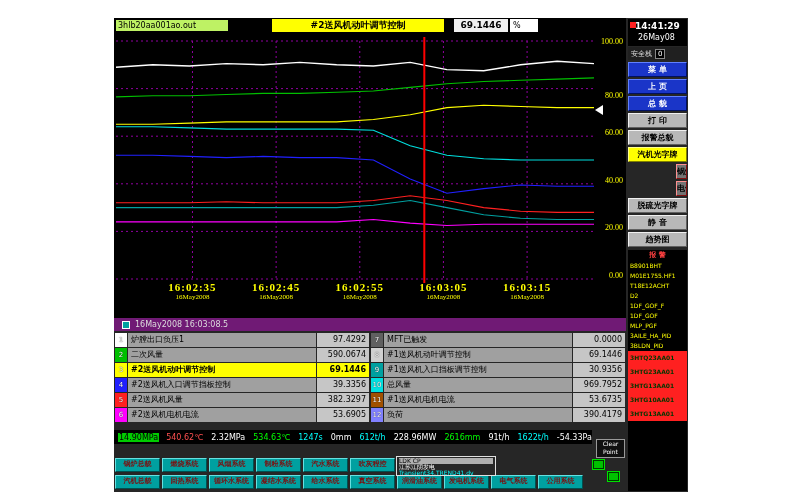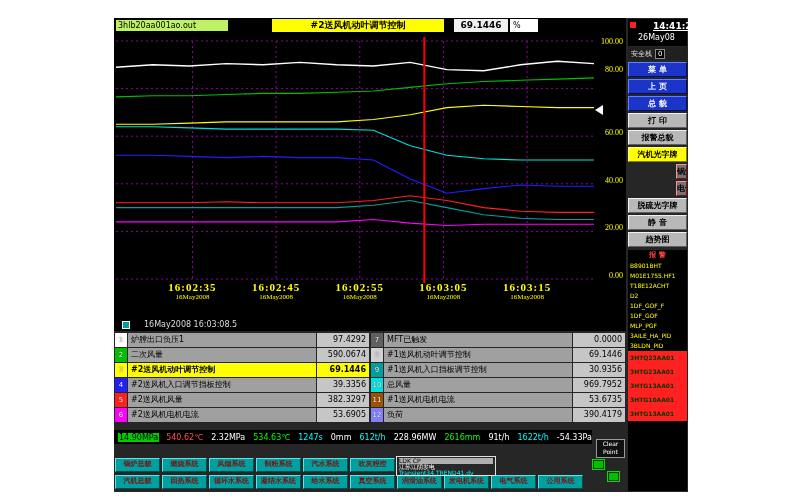--- a/index.html
+++ b/index.html
@@ -19,21 +19,21 @@
   .chart { position:absolute; left:0; top:15px; width:512px; height:285px; background:#000;font-family:Liberation Serif, serif; }
   #plot { position:absolute; left:2px; top:4px; }
   .yscale { position:absolute; left:480px; top:4px; width:32px; height:240px; }
   .ylabel { position:absolute; right:3px; color:#ffff00; font-size:8px; }
   .marker { position:absolute; left:481px; width:0; height:0; border-top:5px solid transparent; border-bottom:5px solid transparent; border-right:8px solid #ffffff; }
   .xtick { position:absolute; top:248px; width:90px; text-align:center; color:#ffff00; }
   .xtick .t { font-size:11px; font-weight:bold; letter-spacing:1px; }
   .xtick .d { font-size:7px; }
 
   
-  .cinfo { position:absolute; left:0; top:300px; width:512px; height:13px; background:#000000; color:#dddddd; font-size:8px; display:flex; align-items:center; gap:14px; padding-left:8px; }
+  .cinfo { position:absolute; left:0; top:300px; width:512px; height:13px; background:#701a75; color:#dddddd; font-size:8px; display:flex; align-items:center; gap:5px; padding-left:8px; }
   .cinfo .sq { width:8px; height:8px; background:#00a0a0; border:1px solid #ffffff; }
 
   
   .legend { position:absolute; left:0; top:314px; width:512px; height:92px; background:#262626; }
   .lcol { position:absolute; top:1px; width:254px; }
   #legend-left { left:1px; } #legend-right { left:257px; }
   .lrow { display:flex; height:14px; margin-bottom:1px; gap:1px; }
   .sw { width:12px; background:#888; color:#fff; font-size:7px; text-align:center; line-height:14px; text-shadow:0 0 1px #000; }
   .lbl { flex:1; background:#a0a0a0; color:#000; font-size:8px; line-height:14px; padding:0 3px; white-space:nowrap; overflow:hidden; }
   .val { width:52px; background:#c6c6c6; color:#000; font-size:8px; line-height:14px; text-align:right; padding:0 3px; }
@@ -52,21 +52,21 @@
   .ib1 { color:#000; background:#b0b0b0; }
   .ib2 { color:#ffffff; }
   .ib3 { color:#00ffff; }
   .gicon { position:absolute; width:13px; height:11px; background:#003800; border:1px solid #00e000; cursor:pointer; }
   .gicon .gin { margin:1px; height:7px; background:#00c000; }
 
   
   #sidebar { position:absolute; left:513px; top:0; width:61px; height:474px; background:#262626; }
   .clock { position:absolute; left:1px; top:1px; width:59px; height:27px; background:#000; }
   .clock .rsq { position:absolute; left:2px; top:3px; width:6px; height:6px; background:#ff2020; }
-  .clock .tm { position:absolute; left:25px; top:2px; color:#fff; font-size:9px; font-weight:bold;text-decoration:underline; }
+  .clock .tm { position:absolute; left:7px; top:2px; color:#fff; font-size:9px; font-weight:bold; }
   .clock .dt { position:absolute; left:10px; top:14px; color:#fff; font-size:8px; }
   .safety { position:absolute; left:1px; top:29px; width:59px; height:13px; background:#202020; color:#ddd; font-size:7px; display:flex; align-items:center; gap:3px; padding-left:3px; }
   .safety .badge { background:#000; border:1px solid #888; color:#fff; padding:0 2px; font-size:7px; }
   #sidebar-buttons { position:absolute; left:1px; top:44px; width:59px; }
   .sbtn { height:15px; margin-bottom:2px; font-size:8px; font-weight:bold; text-align:center; line-height:14px; border:1px solid; white-space:nowrap; overflow:hidden; cursor:pointer; }
   .sbtn.blue { background:#1a35c8; color:#fff; border-color:#6080ff #001060 #001060 #6080ff; }
   .sbtn.gray { background:#b8b8b8; color:#000; border-color:#f0f0f0 #606060 #606060 #f0f0f0; }
   .sbtn.yellow { background:#ffff00; color:#000; border-color:#ffff90 #808000 #808000 #ffff90; }
   .sbtn.red { background:#737373; color:#000; border-color:#ff9090 #801010 #801010 #ff9090;margin-left:48px; }
   .alarm-hd { position:absolute; left:1px; top:232px; width:59px; height:11px; background:#000; color:#ff4040; font-size:7px; font-weight:bold; text-align:center; line-height:11px; }
@@ -108,21 +108,21 @@
             <polyline points="0.0,87.3 36.8,87.3 73.5,86.1 110.3,84.9 147.1,84.9 183.8,84.9 220.6,84.9 257.4,82.5 294.2,77.8 330.9,70.6 367.7,68.3 404.5,69.5 441.2,70.6 478.0,70.6" fill="none" stroke="#ffff00" stroke-width="1.1"></polyline>
             <polyline points="0.0,118.2 36.8,118.2 73.5,119.4 110.3,120.6 147.1,119.4 183.8,120.6 220.6,120.6 257.4,123.0 294.2,142.0 330.9,156.3 367.7,151.6 404.5,148.0 441.2,149.2 478.0,149.2" fill="none" stroke="#2020ff" stroke-width="1.1"></polyline>
             <polyline points="0.0,165.8 36.8,165.8 73.5,165.8 110.3,164.7 147.1,165.8 183.8,165.8 220.6,165.8 257.4,163.5 294.2,158.7 330.9,163.5 367.7,170.6 404.5,174.2 441.2,175.4 478.0,175.4" fill="none" stroke="#ff2020" stroke-width="1.1"></polyline>
             <polyline points="0.0,184.9 36.8,184.9 73.5,184.9 110.3,184.9 147.1,184.9 183.8,184.9 220.6,184.9 257.4,182.5 294.2,186.1 330.9,188.5 367.7,187.3 404.5,187.3 441.2,187.3 478.0,187.3" fill="none" stroke="#ff00ff" stroke-width="1.1"></polyline>
             <polyline points="0.0,89.7 36.8,89.7 73.5,90.9 110.3,92.1 147.1,92.1 183.8,92.1 220.6,92.1 257.4,93.3 294.2,108.7 330.9,118.2 367.7,121.8 404.5,123.0 441.2,123.0 478.0,123.0" fill="none" stroke="#00e0e0" stroke-width="1.1"></polyline>
             <polyline points="0.0,170.6 36.8,170.6 73.5,170.6 110.3,170.6 147.1,170.6 183.8,170.6 220.6,170.6 257.4,168.2 294.2,163.5 330.9,170.6 367.7,177.7 404.5,181.3 441.2,182.5 478.0,182.5" fill="none" stroke="#00a0a0" stroke-width="1.1"></polyline>
             <line x1="308.31" y1="0" x2="308.31" y2="246" stroke="#ff0000" stroke-width="2"></line>
           </svg>
         <div class="yscale" id="yscale">
             <div class="ylabel" style="top: 0px;">100.00</div>
-            <div class="ylabel" style="top: 28px;">80.00</div>
+            <div class="ylabel" style="top: 54px;">80.00</div>
             <div class="ylabel" style="top: 91.2px;">60.00</div>
             <div class="ylabel" style="top: 138.8px;">40.00</div>
             <div class="ylabel" style="top: 186.4px;">20.00</div>
             <div class="ylabel" style="top: 234px;">0.00</div>
           </div>
         <div class="marker" id="scale-marker" style="top: 72.4359px;"></div>
       <div class="xtick" style="left: 33.48px;">
             <div class="t">16:02:35</div>
             <div class="d">16May2008</div>
           </div>

